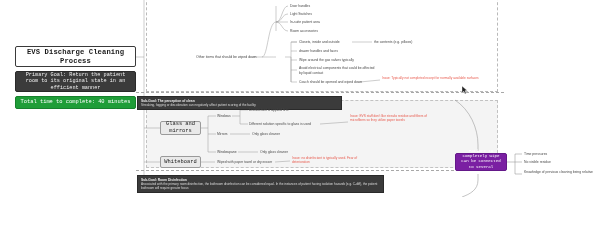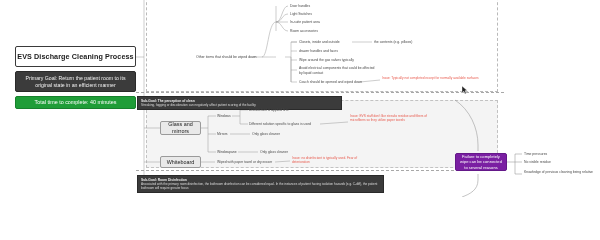--- a/index.html
+++ b/index.html
@@ -20,20 +20,21 @@
     pointer-events: none;
   }
 
   
   .node {
     position: absolute;
     display: flex; align-items: center; justify-content: center;
     text-align: center;
     line-height: 1.25;
     border-radius: 2px;
+    font-family: Liberation Mono, monospace;
   }
   .node-title {
     background: #ffffff;
     border: 1px solid #3a3a3a;
     color: #1a1a1a;
     font-weight: bold;
     font-size: 7.2px;
     letter-spacing: .1px;
   }
   .node-dark {

